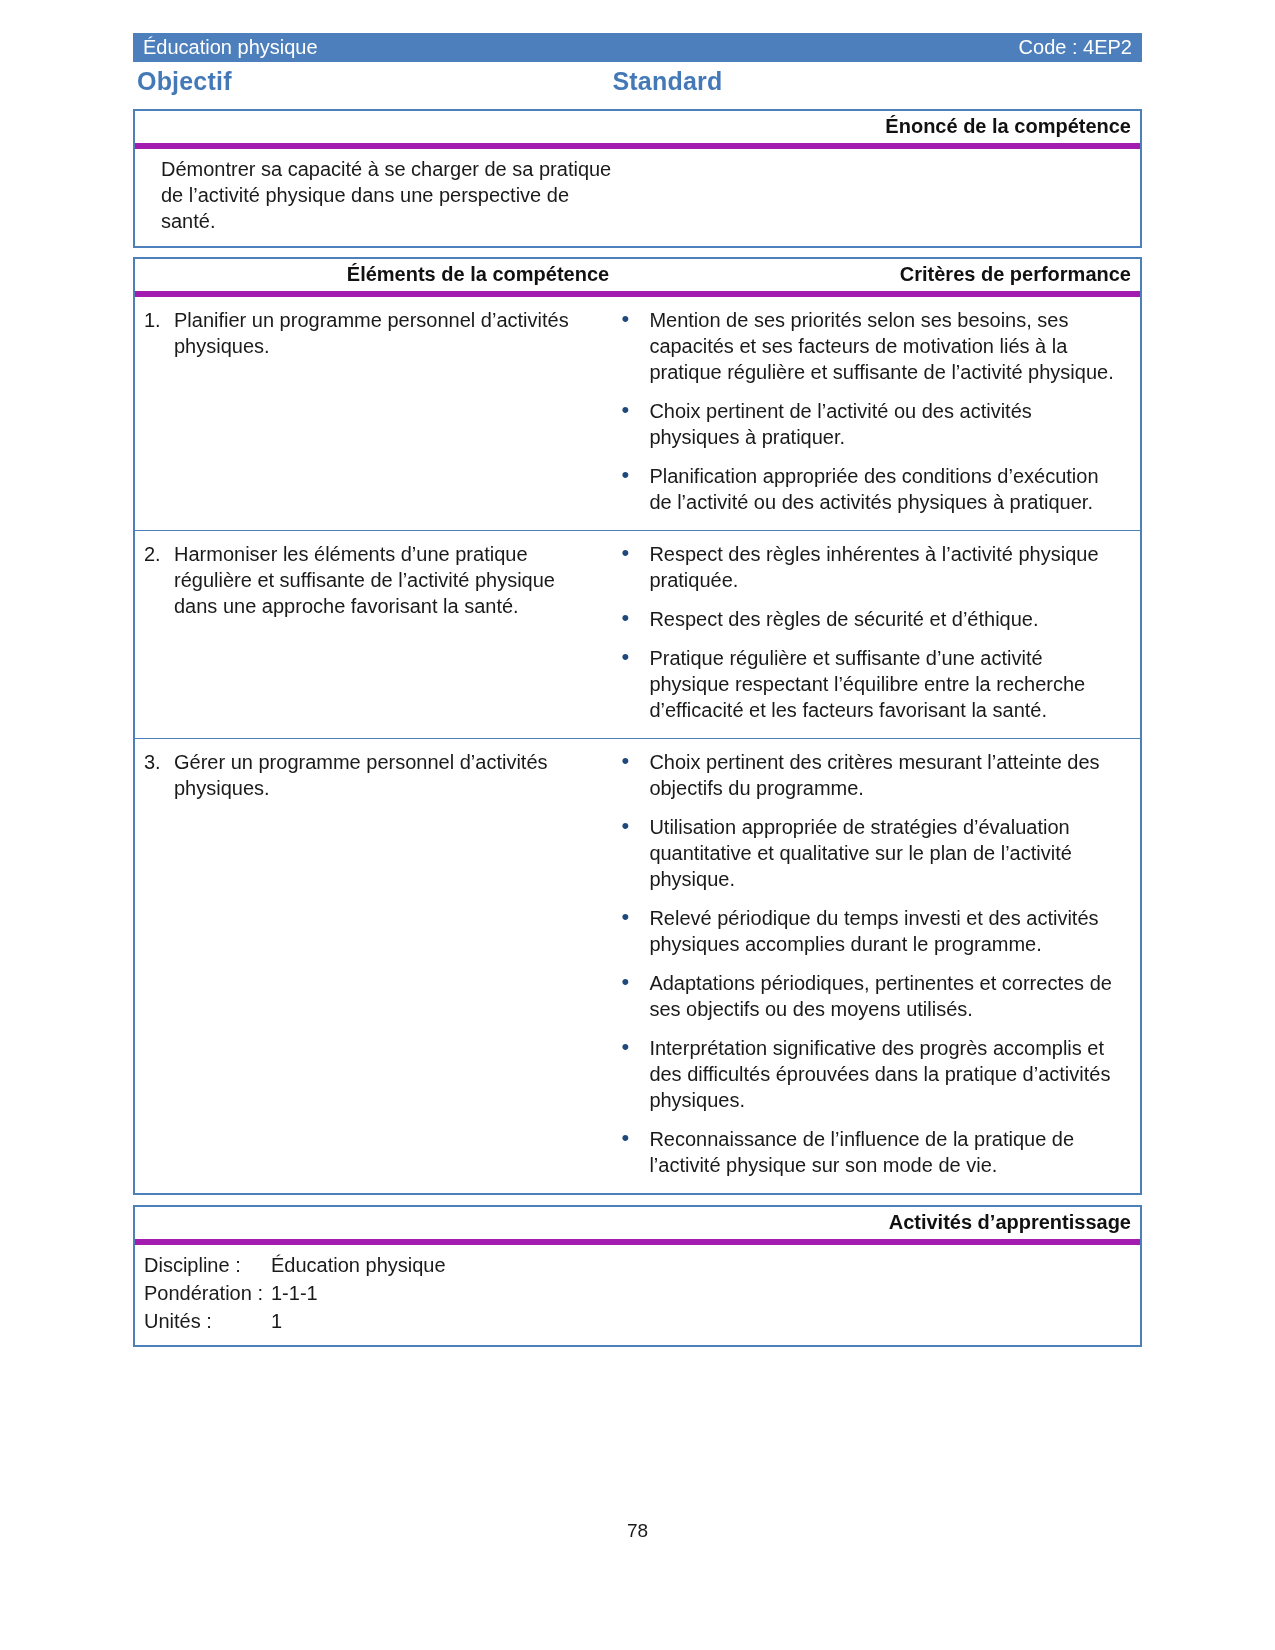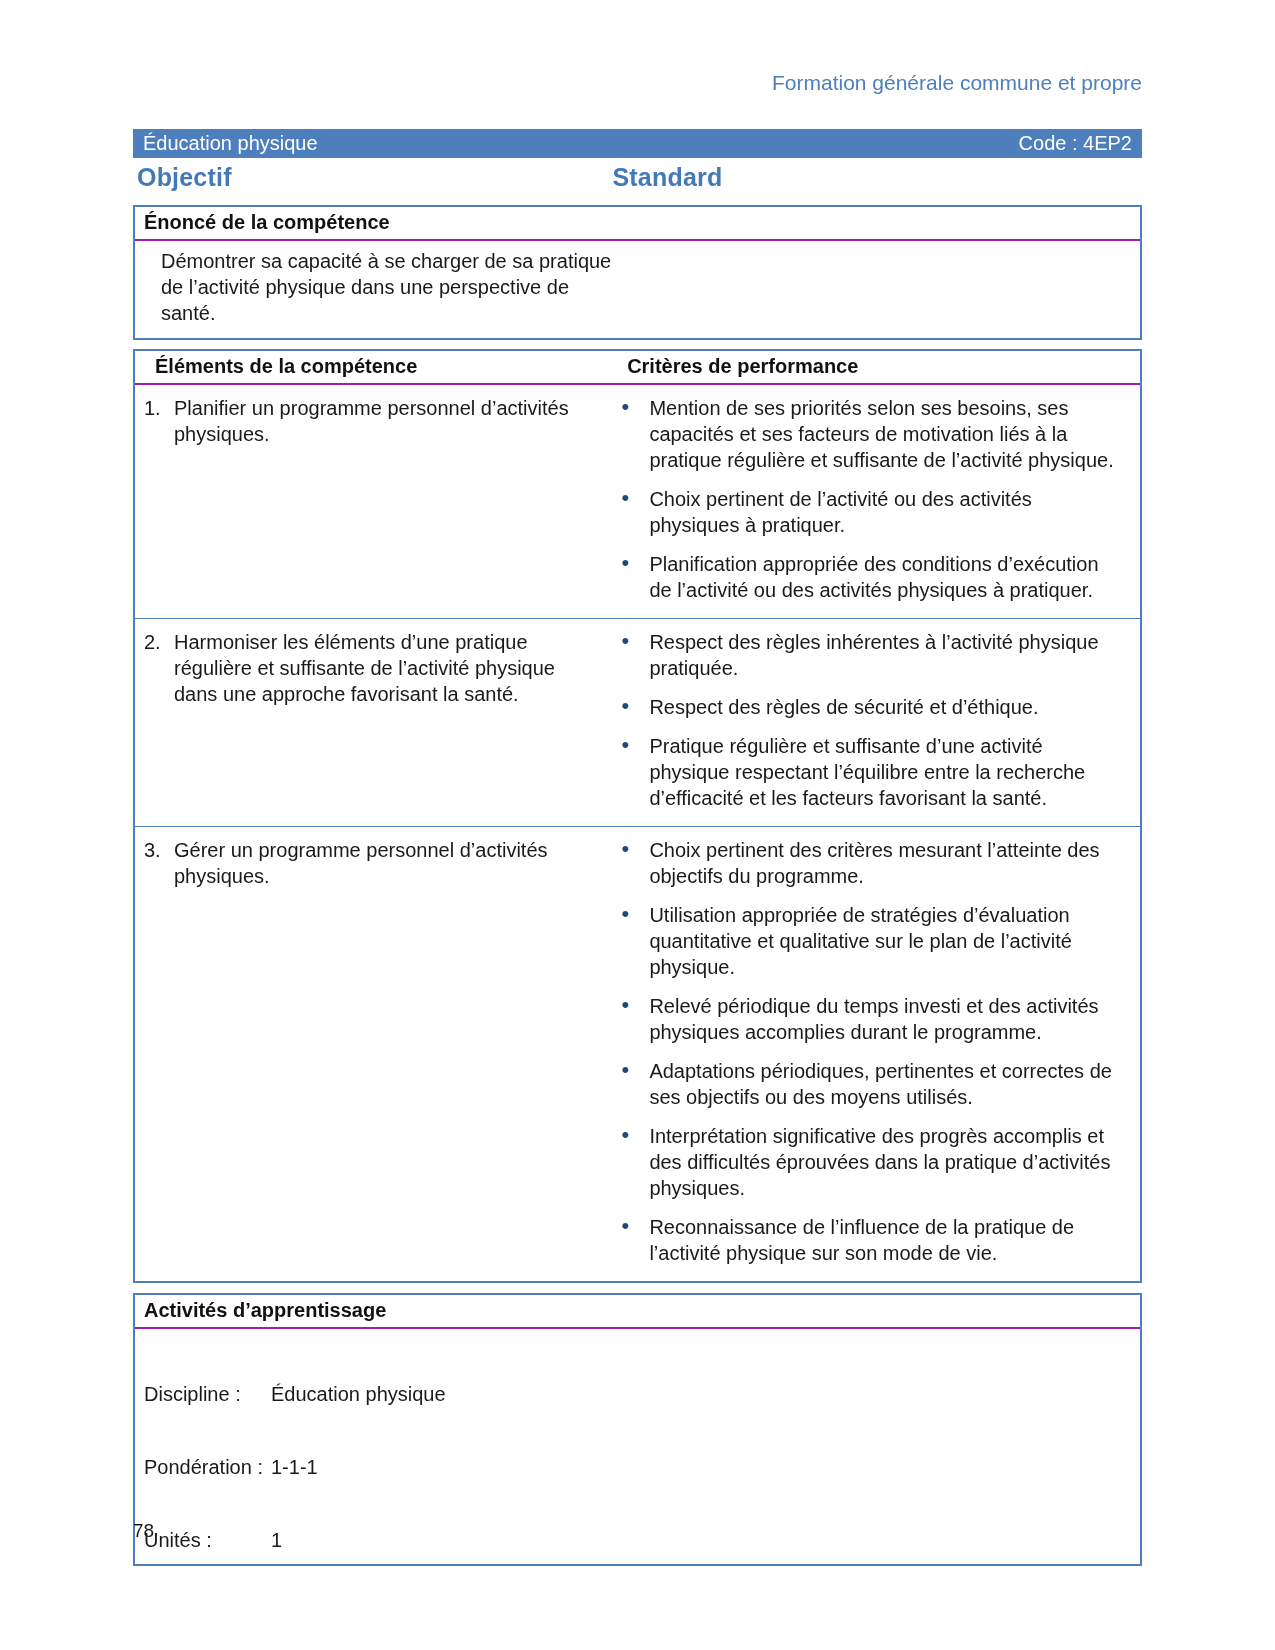--- a/index.html
+++ b/index.html
@@ -26,21 +26,21 @@
     padding:5px 4px 7px 4px;
   }
   .col-headings .h{
     font-size:25px;font-weight:bold;color:#4479b8;letter-spacing:0.2px;
   }
 
   .tbl{border:2px solid #4d7fbc;background:#ffffff;}
   .tbl + .tbl,{margin-top:8px;}
   .tbl-header{
     font-size:20px;font-weight:bold;color:#111111;
-    padding:4px 9px 5px 9px;border-bottom:2px solid #a21caf;
+    padding:4px 9px 5px 9px;border-bottom:6px solid #a21caf;text-align:right;
   }
   .tbl-header.two-col{display:grid;grid-template-columns:47.5% 52.5%;padding:4px 0 5px 11px;}
   .tbl-header.two-col .hc{padding:0 9px;}
 
   .enonce-tbl{margin-top:6px;}
   .enonce-body{padding:7px 9px 12px 26px;font-size:20px;line-height:26px;}
   .enonce-body .txt{display:block;max-width:465px;}
 
   .comp-tbl{margin-top:9px;}
   .comp-row{display:grid;grid-template-columns:47.5% 52.5%;}
@@ -52,33 +52,32 @@
   .cell-right{padding:10px 22px 2px 0;}
   ul.criteria{list-style:none;margin:0;padding:0;font-size:20px;line-height:26px;}
   ul.criteria li{position:relative;padding-left:37px;margin:0 0 13px 0;}
   ul.criteria li::before{
     content:"\2022";position:absolute;left:9px;top:-1px;
     color:#1f497d;font-size:22px;
   }
 
   .activites-tbl{margin-top:10px;}
   .activites-body{padding:6px 9px 10px 9px;font-size:20px;line-height:28px;}
-  .field-row{display:grid;grid-template-columns:127px auto;margin-top:45px;}
+  .field-row{display:grid;grid-template-columns:127px auto;}
 
   .page-footer{
     position:absolute;left:133px;top:1520px;width:1009px;
-    text-align:left;font-size:19px;color:#1a1a1a;
+    text-align:center;font-size:19px;color:#1a1a1a;
   }
 </style>
 </head>
 <body>
 
 <div class="content">
 
-  <div class="header-right">Formation générale commune et propre</div>
 
   <div class="banner">
     <span>Éducation physique</span>
     <span>Code : 4EP2</span>
   </div>
 
   <div class="col-headings">
     <span class="h">Objectif</span>
     <span class="h">Standard</span>
   </div>

